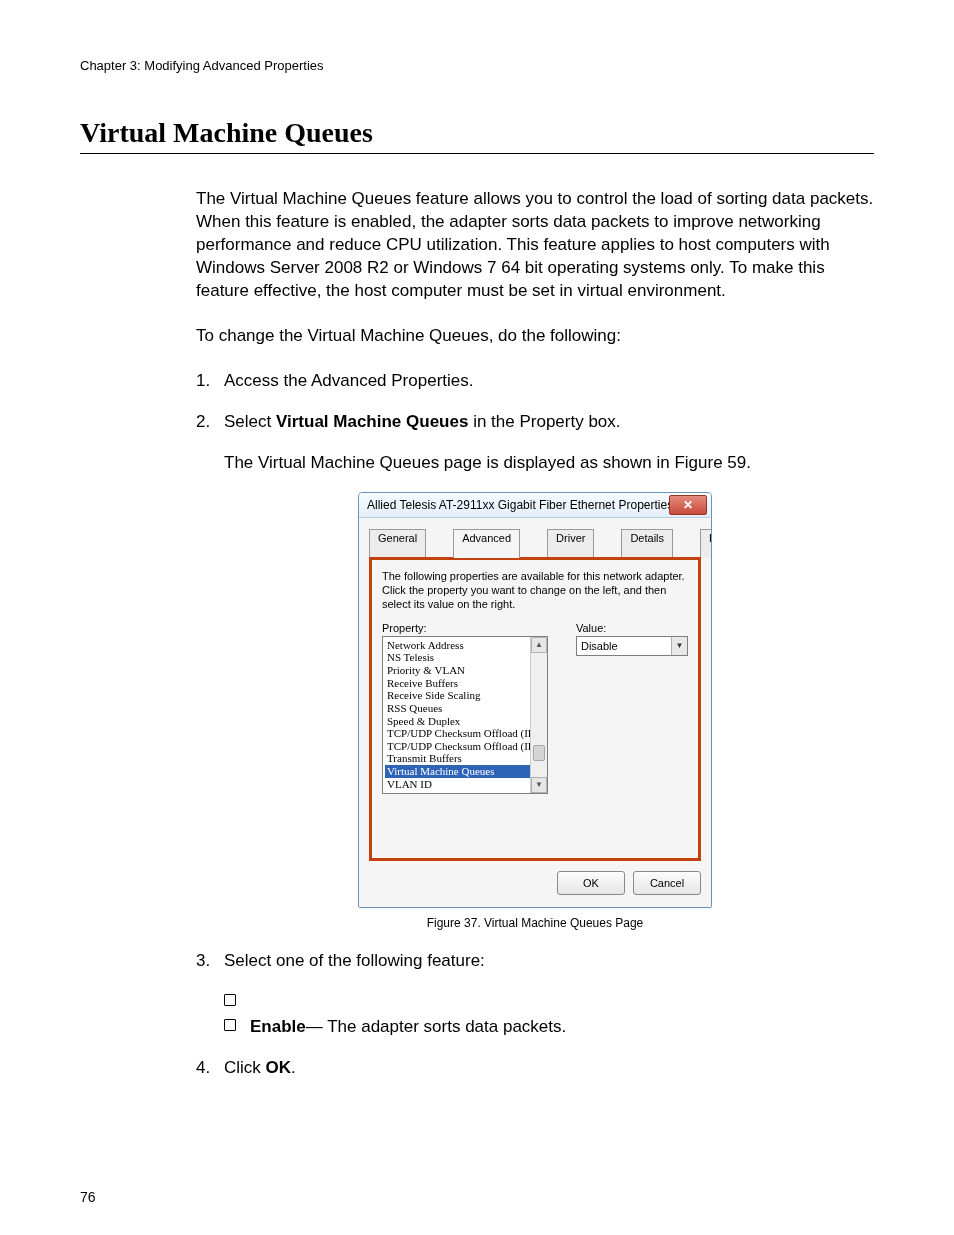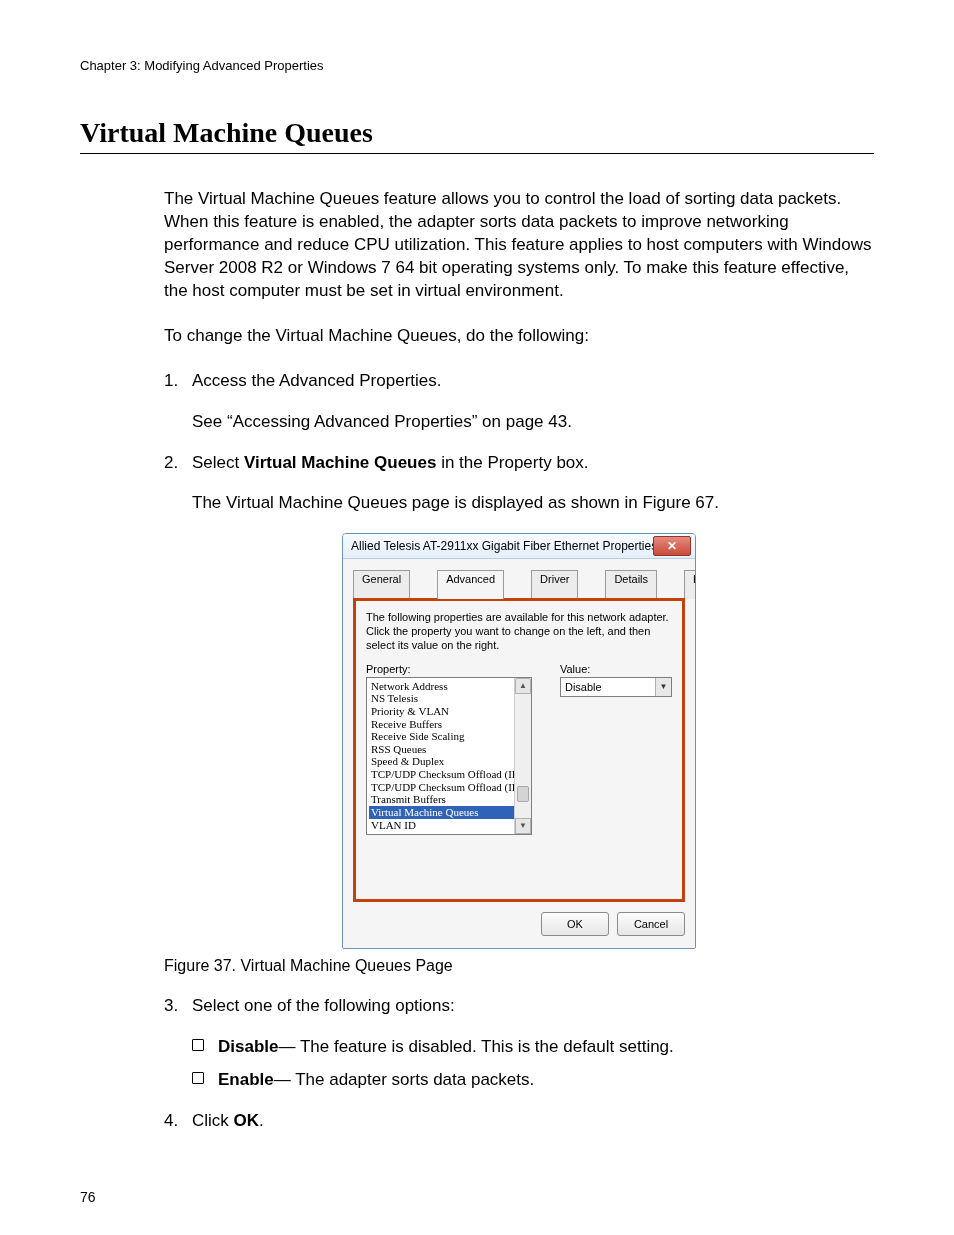--- a/index.html
+++ b/index.html
@@ -25,21 +25,21 @@
   .section-title {
     font-family: "Times New Roman", Times, serif;
     font-size: 28px;
     font-weight: bold;
     color: #000;
     padding-bottom: 4px;
     border-bottom: 1px solid #000;
     margin-bottom: 34px;
   }
   .content-area {
-    margin-left: 84px;
+    margin-left: 116px;
   }
   .para {
     font-size: 17px;
     line-height: 1.35;
     margin: 0 0 22px 0;
   }
   .step {
     font-size: 17px;
     line-height: 1.35;
     display: flex;
@@ -233,22 +233,22 @@
     height: 22px;
     border: 1px solid #8a8a8a;
     border-radius: 3px;
     background: linear-gradient(#fcfcfc, #e6e6e6);
     font-size: 11px;
     display: flex;
     align-items: center;
     justify-content: center;
   }
   .figure-caption {
-    text-align: left;
-    font-size: 16px;
+    text-align: center;
+    font-size: 12px;
     margin: 8px 0 20px 0;
   }
   .bullet-list {
     margin: 0 0 18px 28px;
   }
   .bullet-row {
     display: flex;
     align-items: flex-start;
     font-size: 17px;
     line-height: 1.35;
@@ -289,29 +289,28 @@
   <div class="content-area">
 
     <p class="para">The Virtual Machine Queues feature allows you to control the load of sorting data packets. When this feature is enabled, the adapter sorts data packets to improve networking performance and reduce CPU utilization. This feature applies to host computers with Windows Server 2008 R2 or Windows 7 64 bit operating systems only. To make this feature effective, the host computer must be set in virtual environment.</p>
 
     <p class="para">To change the Virtual Machine Queues, do the following:</p>
 
     <div class="step">
       <div class="num">1.</div>
       <div class="body">Access the Advanced Properties.</div>
     </div>
-    <div class="sub">See “Accessing Advanced Properties” on page 43.</div>
 
     <div class="step">
       <div class="num">2.</div>
       <div class="body">
         <span>Select </span><b>Virtual Machine Queues</b><span> in the Property box.</span>
       </div>
     </div>
-    <div class="sub">The Virtual Machine Queues page is displayed as shown in Figure 67.</div>
+    <div class="sub">The Virtual Machine Queues page is displayed as shown in Figure 59.</div>
 
     <div class="figure-wrap">
       <div class="dialog">
         <div class="dialog-title">
           <span class="dialog-title-text">Allied Telesis AT-2911xx Gigabit Fiber Ethernet Properties</span>
           <div class="close-btn">
             <span>✕</span>
           </div>
         </div>
         <div class="dialog-body">
@@ -371,31 +370,28 @@
             <div class="win-btn">Cancel</div>
           </div>
         </div>
       </div>
     </div>
 
     <div class="figure-caption">Figure 37. Virtual Machine Queues Page</div>
 
     <div class="step">
       <div class="num">3.</div>
-      <div class="body">Select one of the following options:</div>
+      <div class="body">Select one of the following feature:</div>
     </div>
 
     <div class="bullet-list">
       <div class="bullet-row">
         <div class="bullet-marker">
             <span></span>
           </div>
-        <div>
-          <b>Disable</b><span>— The feature is disabled. This is the default setting.</span>
-        </div>
       </div>
       <div class="bullet-row">
         <div class="bullet-marker">
             <span></span>
           </div>
         <div>
           <b>Enable</b><span>— The adapter sorts data packets.</span>
         </div>
       </div>
     </div>

